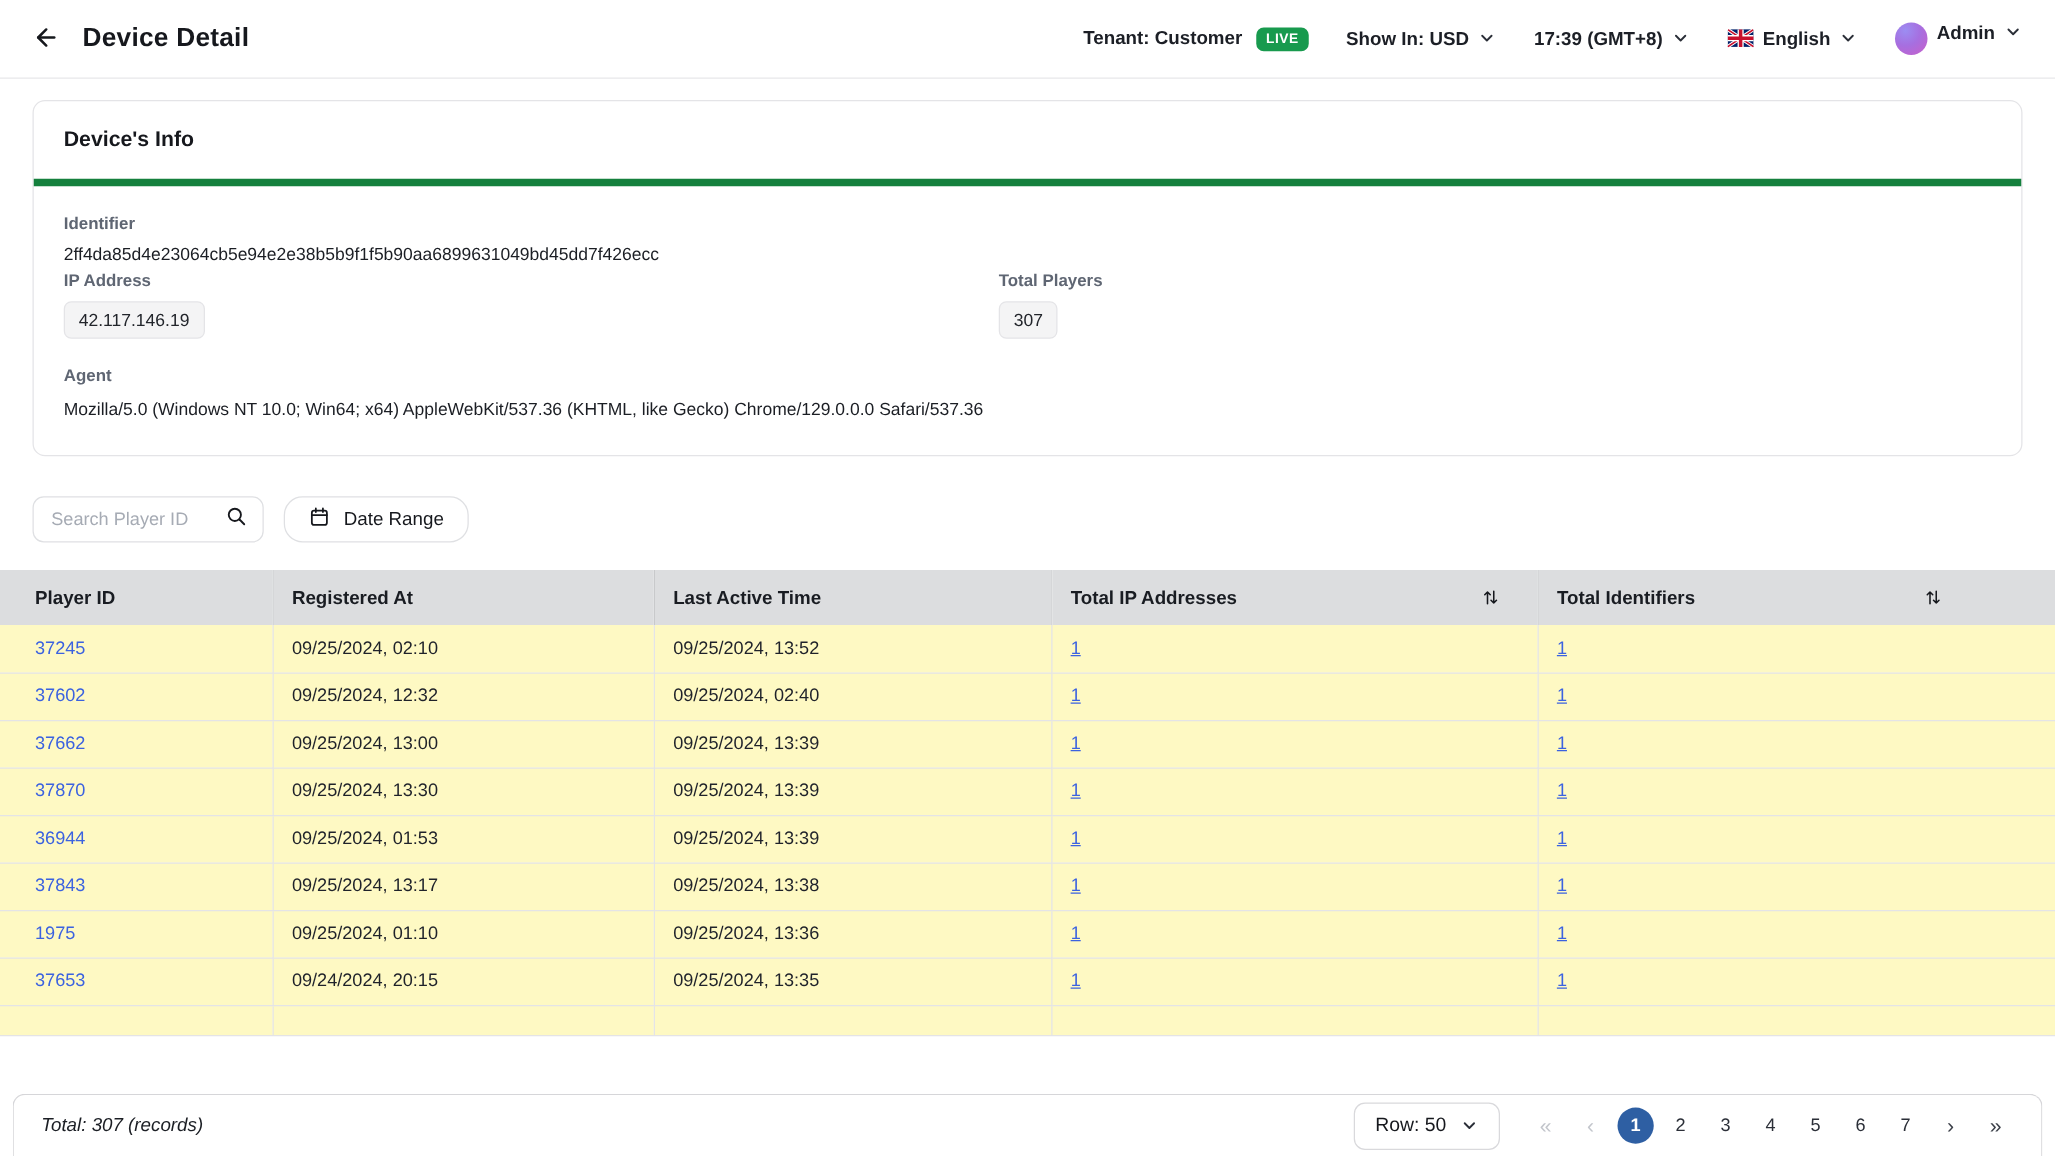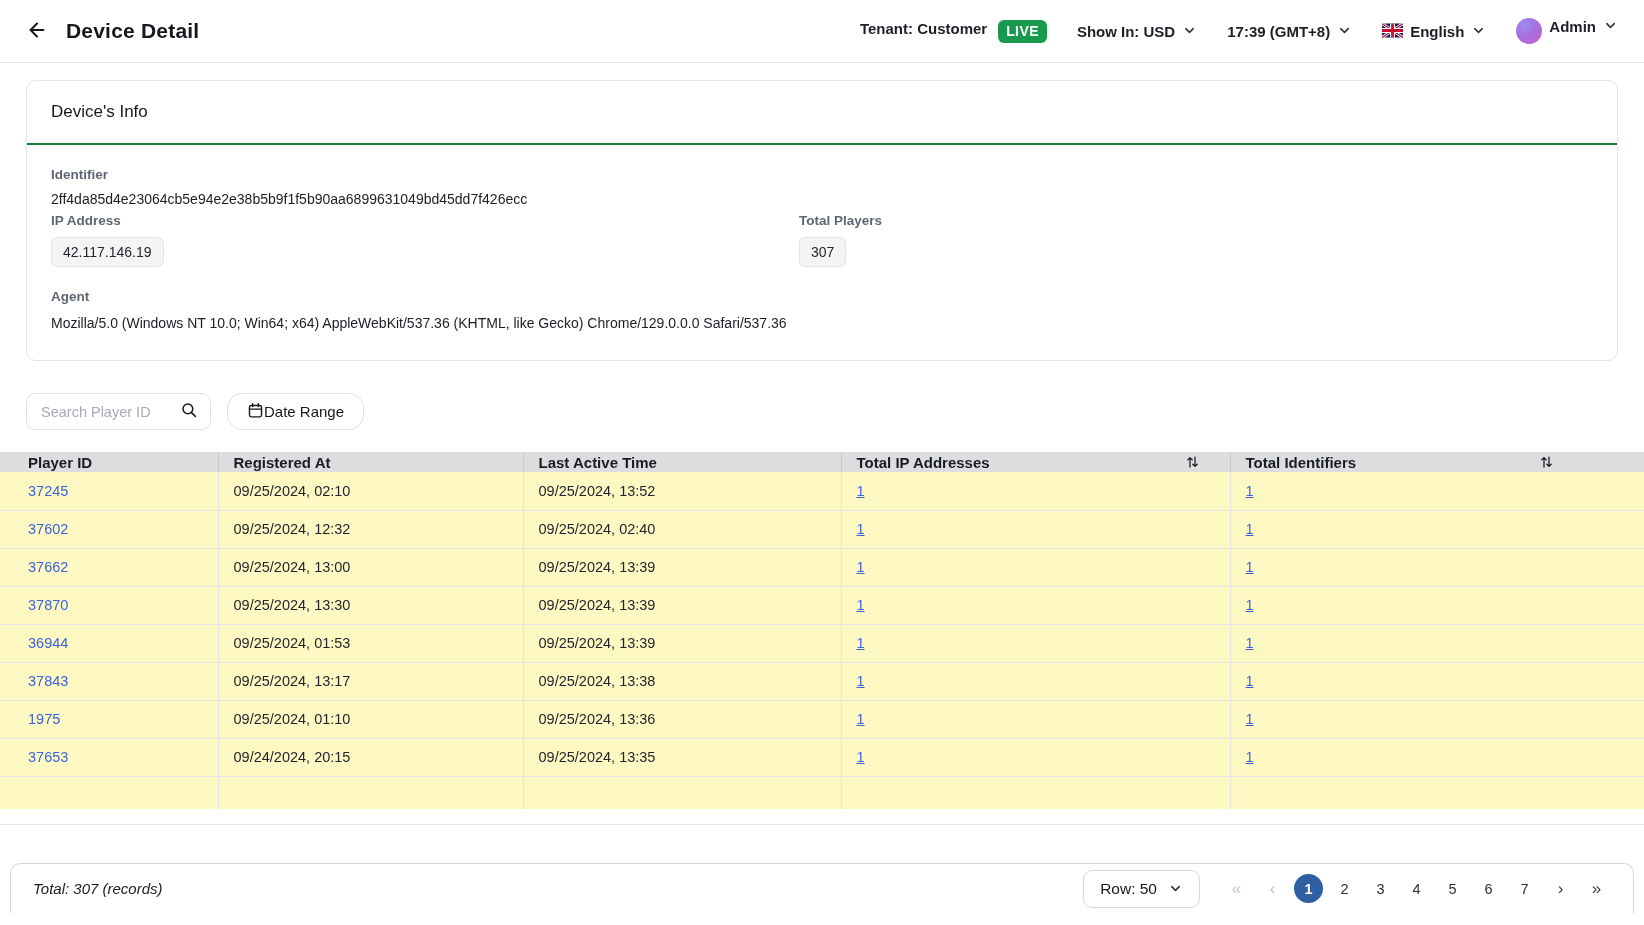--- a/index.html
+++ b/index.html
@@ -13,35 +13,35 @@
   .topbar {
     height:63px; display:flex; align-items:center; justify-content:space-between;
     padding:0 26px; border-bottom:1px solid #e8e8ea; background:#fff;
   }
   .topbar-left { display:flex; align-items:center; gap:18px; }
   .back-btn { background:none; border:none; cursor:pointer; display:flex; align-items:center; }
   .page-title { font-size:21px; font-weight:700; letter-spacing:.2px; }
   .topbar-right { display:flex; align-items:center; gap:30px; font-size:15px; font-weight:600; color:#1c1f26; }
   .hitem { display:flex; gap:7px; cursor:pointer; white-space:nowrap; }
   .live-badge {
-    background:#189a4e; color:#fff; font-size:14px; font-weight:700;
+    background:#189a4e; color:#fff; font-size:11px; font-weight:700;
     padding:3px 8px 4px; border-radius:6px; margin-left:4px; letter-spacing:.4px;
   }
   .chev { display:inline-flex; color:#2b2f38; }
   .avatar {
     width:26px; height:26px; border-radius:50%;
     background: radial-gradient(circle at 32% 25%, #9c8df2 0%, #a66fe0 45%, #c95fc9 100%);
   }
   .flag { display:inline-flex; border-radius:2px; overflow:hidden; }
 
   
   .card {
     margin:17px 26px 0; border:1px solid #e4e4e7; border-radius:10px; background:#fff;
   }
-  .card-head { padding:21px 24px; font-size:17px; font-weight:400; border-bottom:2px solid #15803d; }
+  .card-head { padding:21px 24px; font-size:17px; font-weight:700; border-bottom:6px solid #15803d; }
   .card-body { padding:22px 24px 26px; }
   .field-label { color:#5f6673; font-size:13.5px; font-weight:600; margin-bottom:9px; }
   .field-value { font-size:14px; color:#1b1e24; }
   .info-block { margin-bottom:6px; }
   .info-grid { display:grid; grid-template-columns:748px 1fr; margin-bottom:22px; }
   .chip {
     display:inline-block; background:#f4f4f5; border:1px solid #e4e4e7;
     border-radius:6px; padding:6px 11px; font-size:14px; color:#22252b;
   }
   .agent-value { max-width:760px; line-height:21px; }
@@ -51,49 +51,49 @@
   .search-box {
     width:185px; height:37px; border:1px solid #dfe0e3; border-radius:9px;
     display:flex; align-items:center; padding:0 12px 0 14px; background:#fff;
   }
   .search-box input {
     border:none; outline:none; flex:1; font-size:14.5px; font-family:inherit; color:#30343c; min-width:0;
   }
   .search-box input::placeholder { color:#a6abb4; }
   .date-btn {
     height:37px; border:1px solid #dfe0e3; border-radius:15px; background:#fff;
-    display:flex; align-items:center; padding:0 19px; font-size:15px;
+    display:flex; align-items:center; gap:11px; padding:0 19px; font-size:15px;
     font-family:inherit; color:#16181d; cursor:pointer;
   }
 
   
   .table-wrap { margin-top:22px; height:373px; overflow:hidden; border-bottom:1px solid #e4e4e6; }
   table { width:1644px; border-collapse:collapse; table-layout:fixed; }
   thead th {
-    background:#dcdddf; height:20px; font-size:15px; font-weight:700; text-align:left;
+    background:#dcdddf; height:44px; font-size:15px; font-weight:700; text-align:left;
     padding:0 0 0 15px; border-right:1px solid #c8c9cb; position:relative; color:#191c22;
   }
   thead th:first-child { padding-left:28px; }
   thead th:last-child { border-right:none; }
   .sort-icon { position:absolute; top:50%; transform:translateY(-50%); display:flex; }
   .sort-icon.col4 { right:30px; }
   .sort-icon.col5 { right:90px; }
   tbody td {
     height:38px; border-bottom:1px solid #e4e4e6; border-right:1px solid #e4e4e6;
     padding:0 0 0 15px; font-size:14.5px; color:#1f222a; background:#fef9c3;margin-left:16px;
   }
   tbody td:first-child { padding-left:28px; }
   tbody td:last-child { border-right:none; }
   tbody tr.sliver td { height:33px; border-bottom:none; }
   a.plink { color:#3b62e0; text-decoration:none; cursor:pointer; }
   a.nlink { color:#3b62e0; text-decoration:underline; cursor:pointer; }
 
   
   .footer {
-    position:absolute; bottom:12px; left:10px; right:10px; height:50px; background:#fff;
+    position:absolute; bottom:0; left:10px; right:10px; height:50px; background:#fff;
     border:1px solid #d6d6d9; border-bottom:none; border-radius:10px 10px 0 0;
     display:flex; align-items:center; justify-content:space-between; padding:4px 22px;
   }
   .total-text { font-style:italic; font-size:15px; color:#1b1e24; }
   .footer-right { display:flex; align-items:center; }
   .row-select {
     height:38px; border:1px solid #d9d9dc; border-radius:9px; background:#fff;
     display:flex; align-items:center; gap:11px; padding:0 16px; font-size:15.5px;
     font-family:inherit; color:#16181d; cursor:pointer; margin-right:22px;
   }

